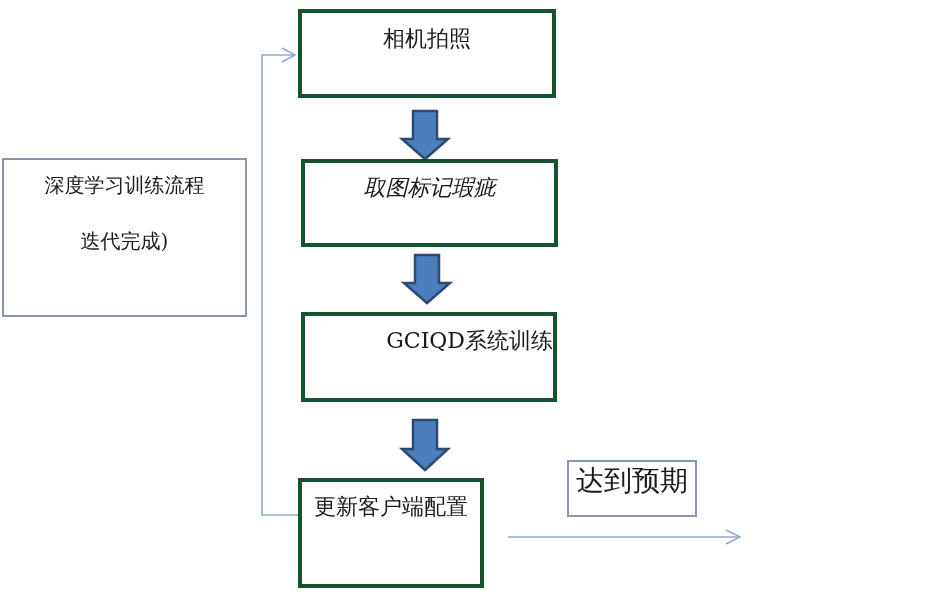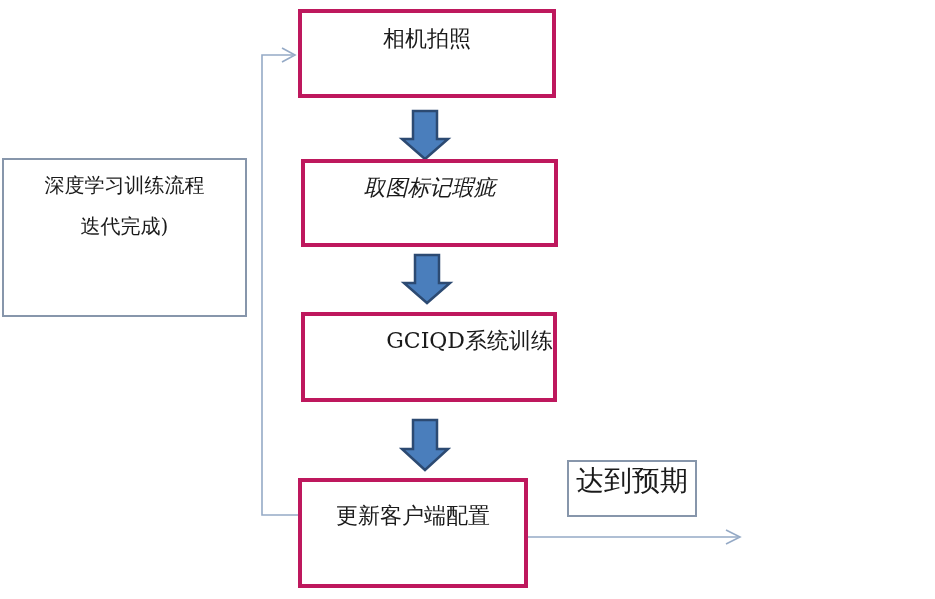--- a/index.html
+++ b/index.html
@@ -10,31 +10,31 @@
     font-family:"DejaVu Serif","Liberation Serif",serif;
     color:#1a1a1a;
     overflow:hidden;
   }
   .node{
     position:absolute;
     box-sizing:border-box;
     background:#ffffff;
     text-align:center;
   }
-  .thick{border:4px solid #be185d;}
+  .thick{border:4px solid #14532d;}
   .thin{border:2px solid #8796ab;}
   .lbl{display:block;}
   #node-camera{left:298px;top:9px;width:258px;height:89px;font-size:22px;padding-top:11px;}
   #node-mark-defects{left:301px;top:159px;width:257px;height:88px;font-size:22px;padding-top:10px;font-style:italic;}
   #node-system-training{left:301px;top:312px;width:256px;height:90px;font-size:22px;padding-top:10px;text-align:right;}
-  #node-update-config{left:298px;top:478px;width:230px;height:110px;font-size:22px;padding-top:18px;line-height:32px;}
+  #node-update-config{left:298px;top:478px;width:186px;height:110px;font-size:22px;padding-top:9px;line-height:32px;}
   #node-iteration-done{left:743px;top:495px;width:180px;height:80px;font-size:22px;padding-top:9px;}
   #label-expectation{left:567px;top:460px;width:130px;height:57px;font-size:28px;}
   #note-training-process{left:2px;top:158px;width:245px;height:159px;font-size:20px;line-height:30px;padding-top:10px;}
-  #note-training-process .lbl-first{margin-bottom:11px;}
+  #note-training-process .lbl-first{margin-bottom:26px;}
   #connector-layer{position:absolute;left:0;top:0;width:935px;height:599px;}
 </style>
 </head>
 <body>
 
 <div id="canvas">
 
   <svg id="connector-layer" width="935" height="599" viewBox="0 0 935 599" xmlns="http://www.w3.org/2000/svg">
 
     <path d="M298,515 L262,515 L262,55 L293,55" fill="none" stroke="#95aac6" stroke-width="1.6"></path>

